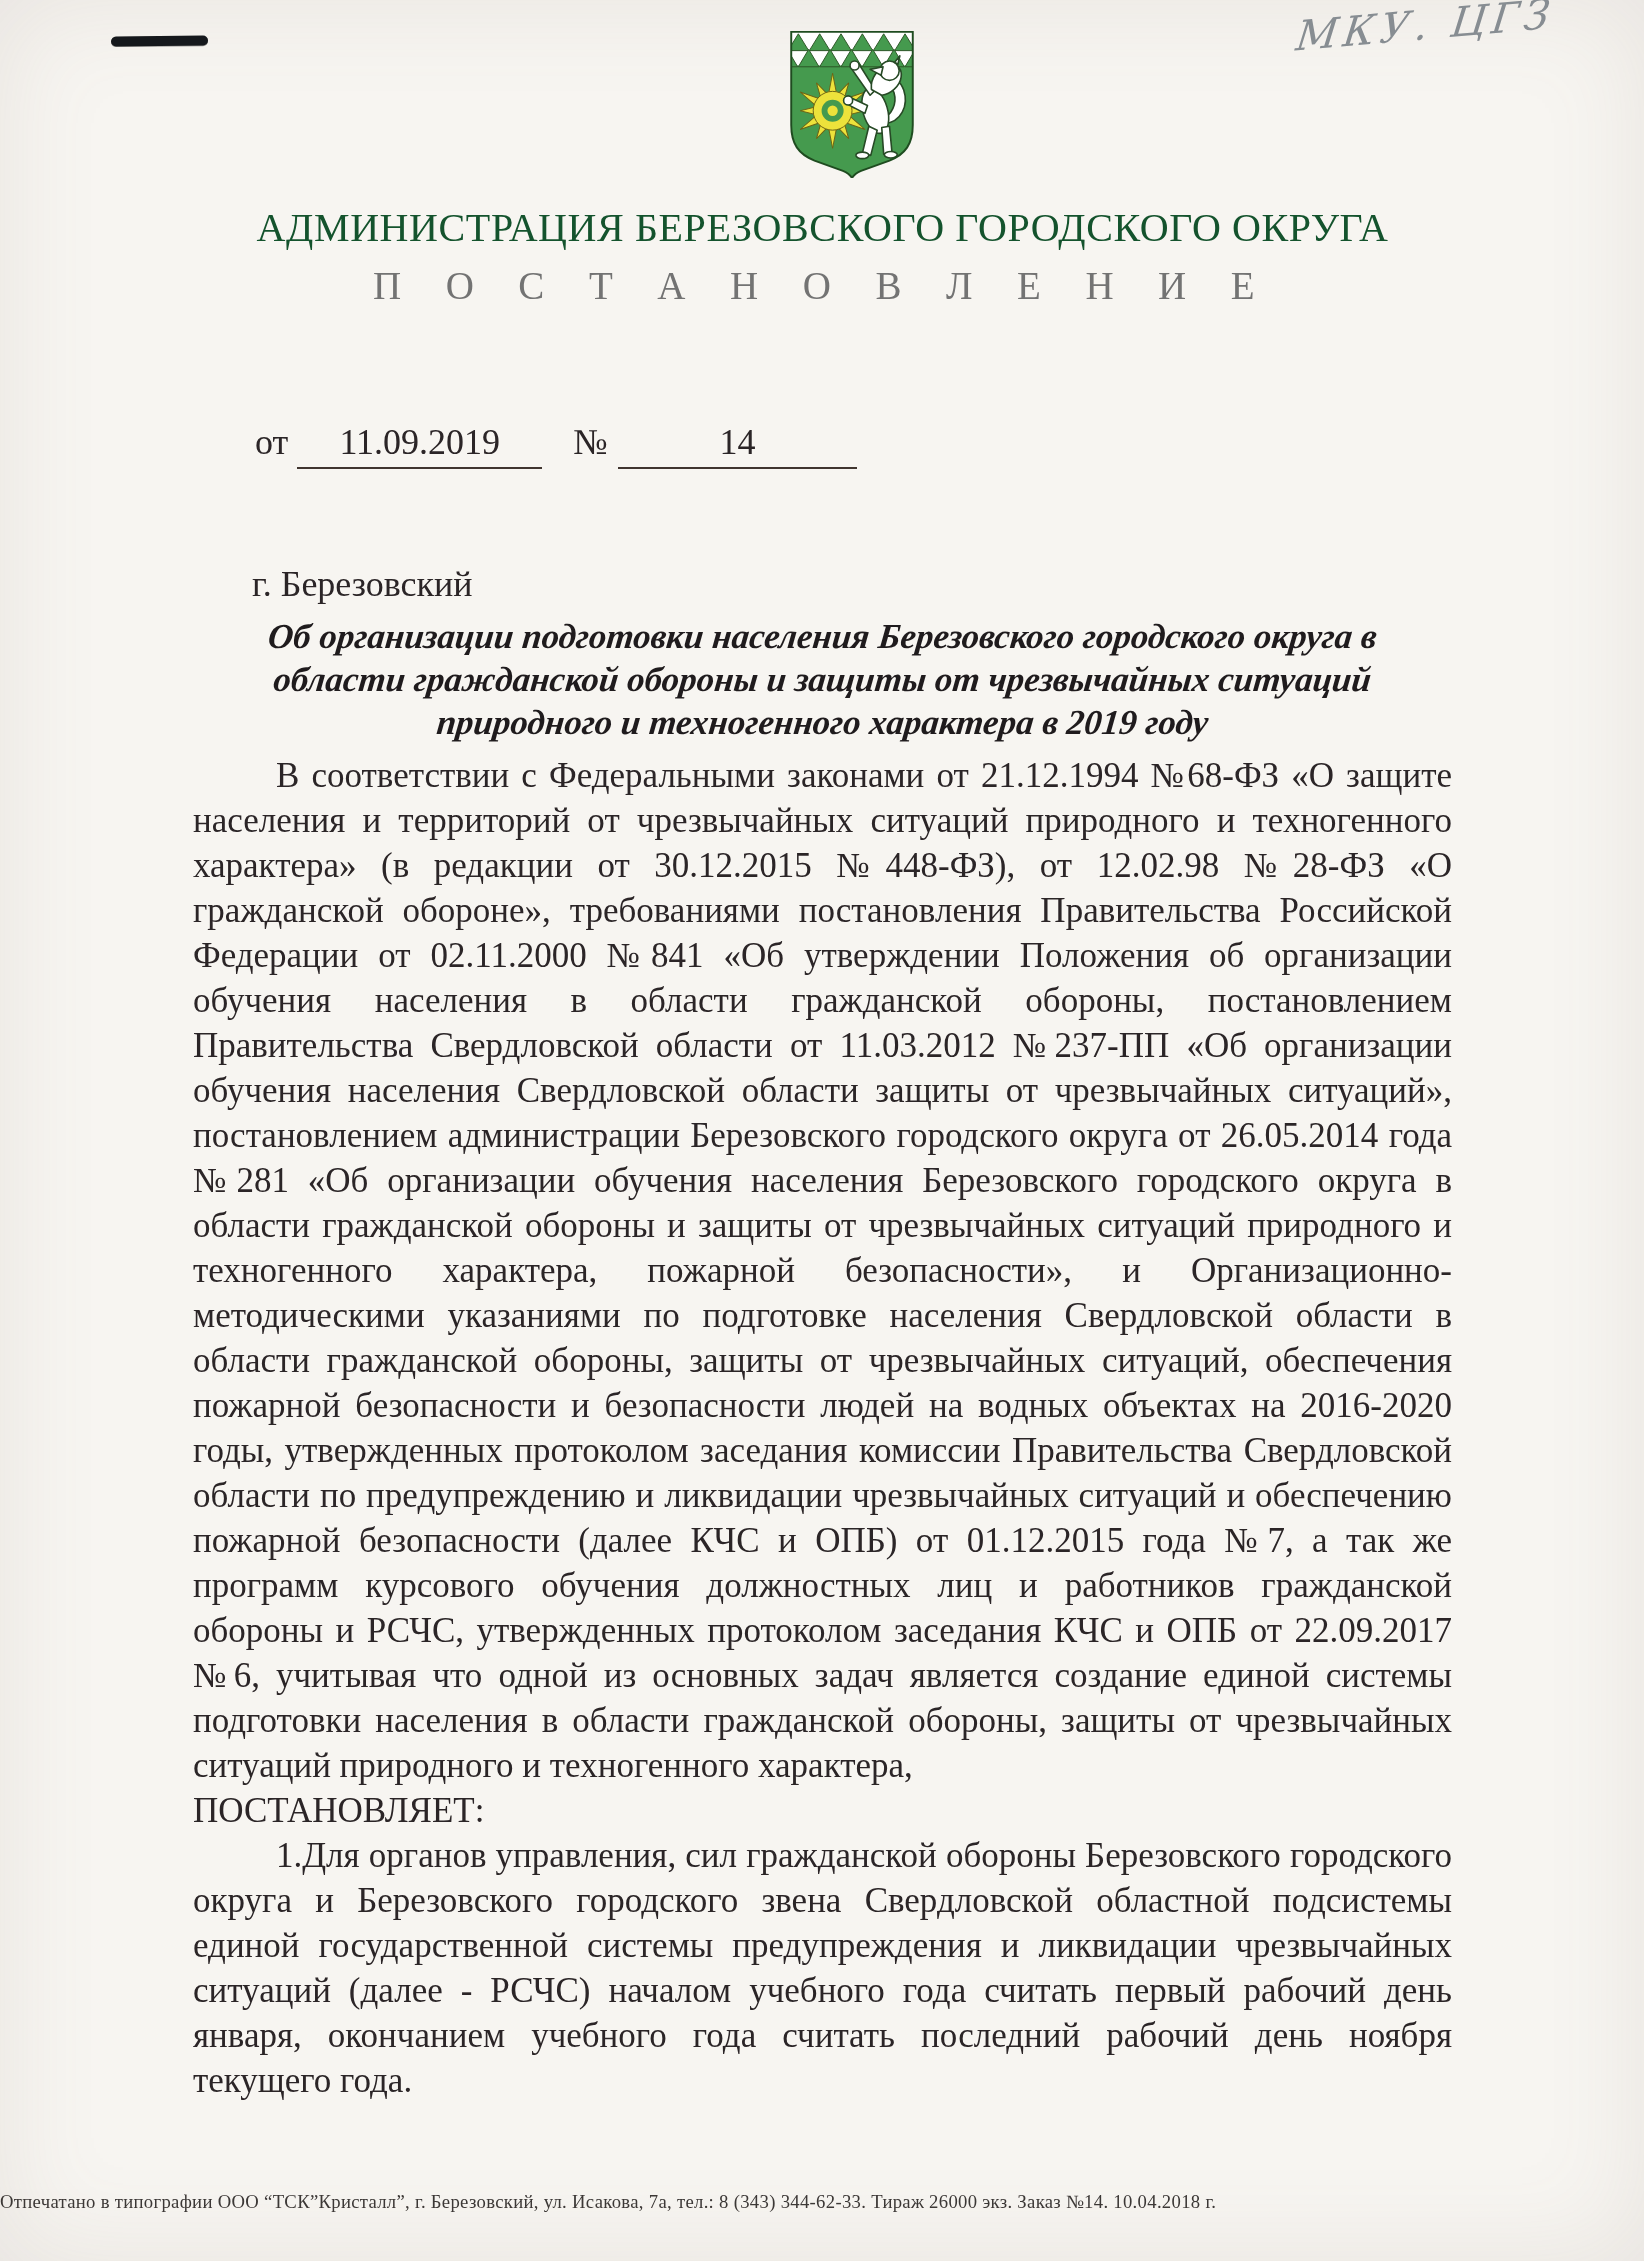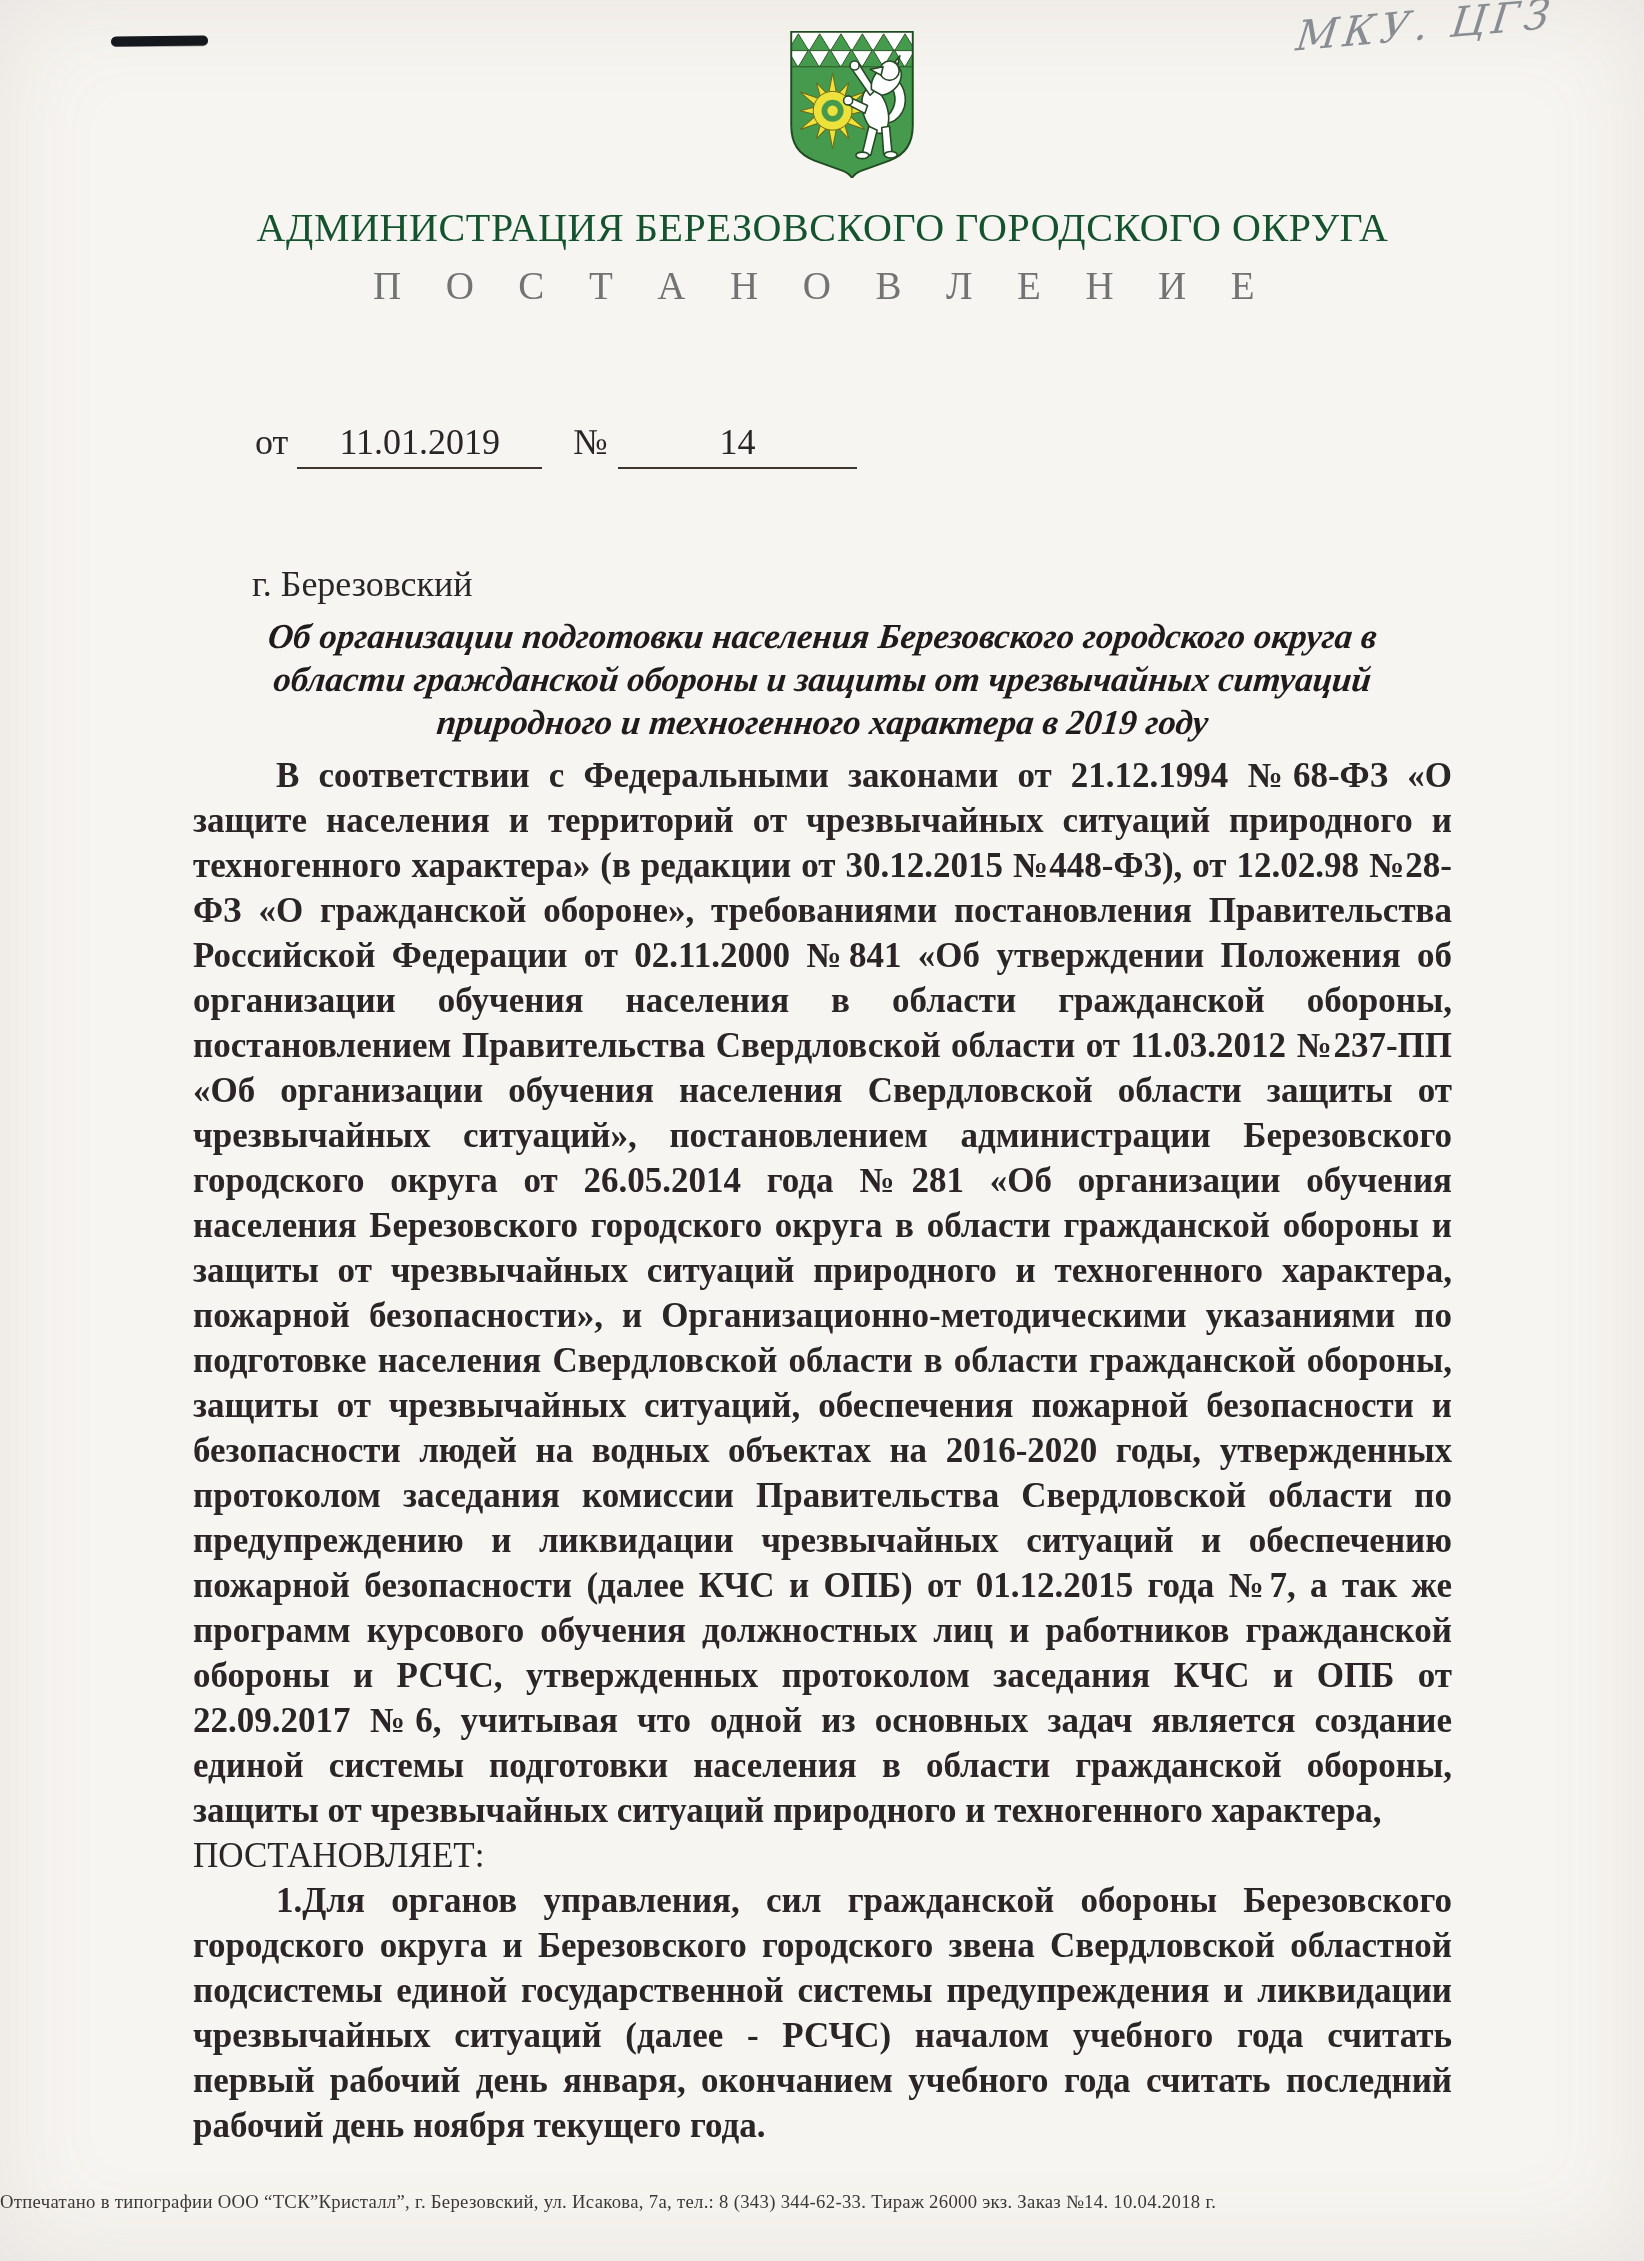--- a/index.html
+++ b/index.html
@@ -66,21 +66,21 @@
     color:#1f1b1d;
   }
   .subject .line{transform:skewX(-6deg);}
   
   .body-text{
     margin:9px 193px 0 193px;
     font-size:35px;line-height:45px;
     text-align:justify;color:#2b2527;
   }
   .body-text p{margin:0;}
-  .para-indent{text-indent:83px;font-weight:bold;}
+  .para-indent{text-indent:83px;}
   .resolves{text-indent:0;}
   
   .print-footer{
     position:absolute;left:0;bottom:48px;width:100%;
     text-align:left;font-size:18.7px;color:#3c3836;letter-spacing:0.3px;
   }
 </style>
 </head>
 <body>
 
@@ -154,21 +154,21 @@
         </g>
       </g>
       <path d="M6,6 H194 V150 C194,179 183,195 158,205 L114,221 C107,224 103,227 100,232 C97,227 93,224 86,221 L42,205 C17,195 6,179 6,150 Z" fill="none" stroke="#1f4c20" stroke-width="3"></path>
     </svg>
   </div>
 
   <div class="org-name">АДМИНИСТРАЦИЯ БЕРЕЗОВСКОГО ГОРОДСКОГО ОКРУГА</div>
   <div class="doc-type">П О С Т А Н О В Л Е Н И Е</div>
 
   <div class="meta-row">
-    <span class="lbl">от</span><span class="blank date">11.01.2019</span><span class="lbl num-label">№</span><span class="blank num">14</span>
+    <span class="lbl">от</span><span class="blank date">11.09.2019</span><span class="lbl num-label">№</span><span class="blank num">14</span>
   </div>
 
   <div class="city">г. Березовский</div>
 
   <div class="subject">
     <div class="line">Об организации подготовки  населения Березовского городского округа в</div>
     <div class="line">области гражданской обороны и защиты от чрезвычайных ситуаций</div>
     <div class="line">природного и техногенного характера в 2019 году</div>
   </div>
 

